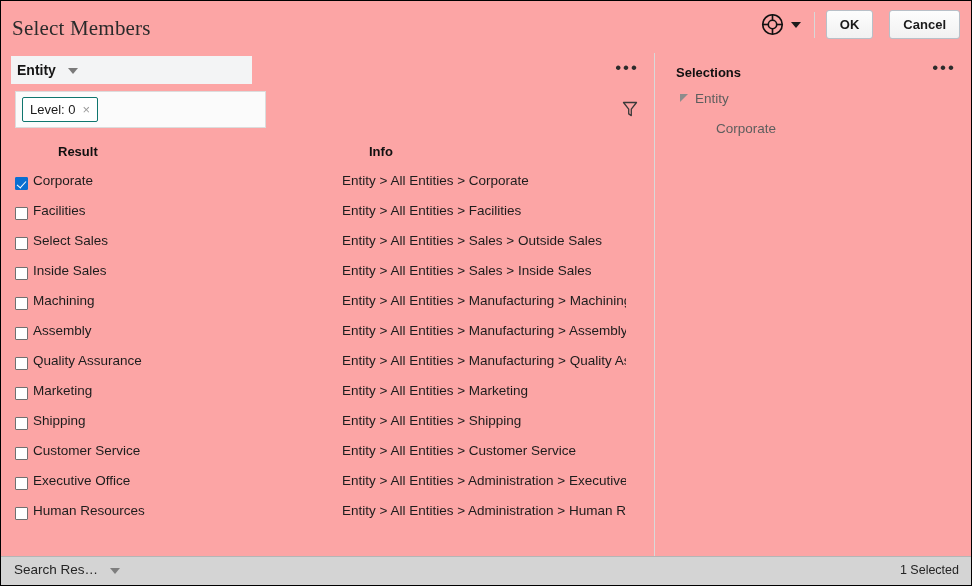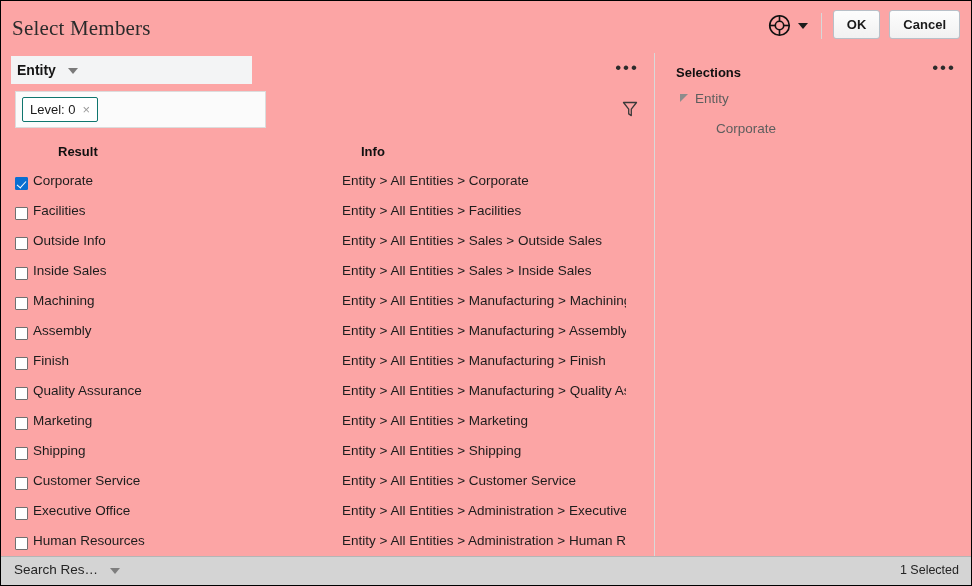--- a/index.html
+++ b/index.html
@@ -37,21 +37,21 @@
     font-size: 21px;
     color: #2b2b2b;
     letter-spacing: 0.2px;
     white-space: nowrap;
   }
   .header-right {
     position: absolute;
     right: 11px;
     top: 9px;
     display: flex;
-    align-items: flex-end;
+    align-items: center;
     gap: 0;
   }
   .help-icon-btn {
     display: flex;
     align-items: center;
     gap: 7px;
     padding: 2px 4px;
     cursor: pointer;
   }
   .help-ring {
@@ -79,21 +79,21 @@
     background: linear-gradient(180deg,#fdfdfd 0%, #f1f1f1 100%);
     border: 1px solid #b8c0c8;
     border-radius: 3px;
     font-family: "Liberation Sans", sans-serif;
     font-size: 13px;
     font-weight: bold;
     color: #1a1a1a;
     cursor: pointer;
     line-height: 27px;
     text-align: center;
-    margin-left: 9px;
+    margin-left: 16px;
   }
   .btn:first-of-type { margin-left: 0; }
 
   
   .left-panel {
     position: absolute;
     left: 0;
     top: 51px;
     width: 654px;
     height: 504px;
@@ -185,21 +185,21 @@
     height: 22px;
   }
   .col-head {
     position: absolute;
     font-size: 13px;
     font-weight: bold;
     color: #101010;
     padding-left: 27px;
   }
   .col-head.result { left: 30px; top: 0; }
-  .col-head.info   { left: 333px; top: 0; }
+  .col-head.info   { left: 341px; top: 0; }
 
   .rows {
     position: absolute;
     left: 0;
     top: 118px;
     width: 654px;
     height: 386px;
     overflow: hidden;
   }
   .row {
@@ -420,42 +420,37 @@
           <div class="row-name">Corporate</div>
           <div class="row-info">Entity &gt; All Entities &gt; Corporate</div>
         </div>
         <div class="row">
           <div class="cb"></div>
           <div class="row-name">Facilities</div>
           <div class="row-info">Entity &gt; All Entities &gt; Facilities</div>
         </div>
         <div class="row">
           <div class="cb"></div>
-          <div class="row-name">Outside Info</div>
+          <div class="row-name">Select Sales</div>
           <div class="row-info">Entity &gt; All Entities &gt; Sales &gt; Outside Sales</div>
         </div>
         <div class="row">
           <div class="cb"></div>
           <div class="row-name">Inside Sales</div>
           <div class="row-info">Entity &gt; All Entities &gt; Sales &gt; Inside Sales</div>
         </div>
         <div class="row">
           <div class="cb"></div>
           <div class="row-name">Machining</div>
           <div class="row-info">Entity &gt; All Entities &gt; Manufacturing &gt; Machining</div>
         </div>
         <div class="row">
           <div class="cb"></div>
           <div class="row-name">Assembly</div>
           <div class="row-info">Entity &gt; All Entities &gt; Manufacturing &gt; Assembly</div>
-        </div>
-        <div class="row">
-          <div class="cb"></div>
-          <div class="row-name">Finish</div>
-          <div class="row-info">Entity &gt; All Entities &gt; Manufacturing &gt; Finish</div>
         </div>
         <div class="row">
           <div class="cb"></div>
           <div class="row-name">Quality Assurance</div>
           <div class="row-info">Entity &gt; All Entities &gt; Manufacturing &gt; Quality Ass…</div>
         </div>
         <div class="row">
           <div class="cb"></div>
           <div class="row-name">Marketing</div>
           <div class="row-info">Entity &gt; All Entities &gt; Marketing</div>

